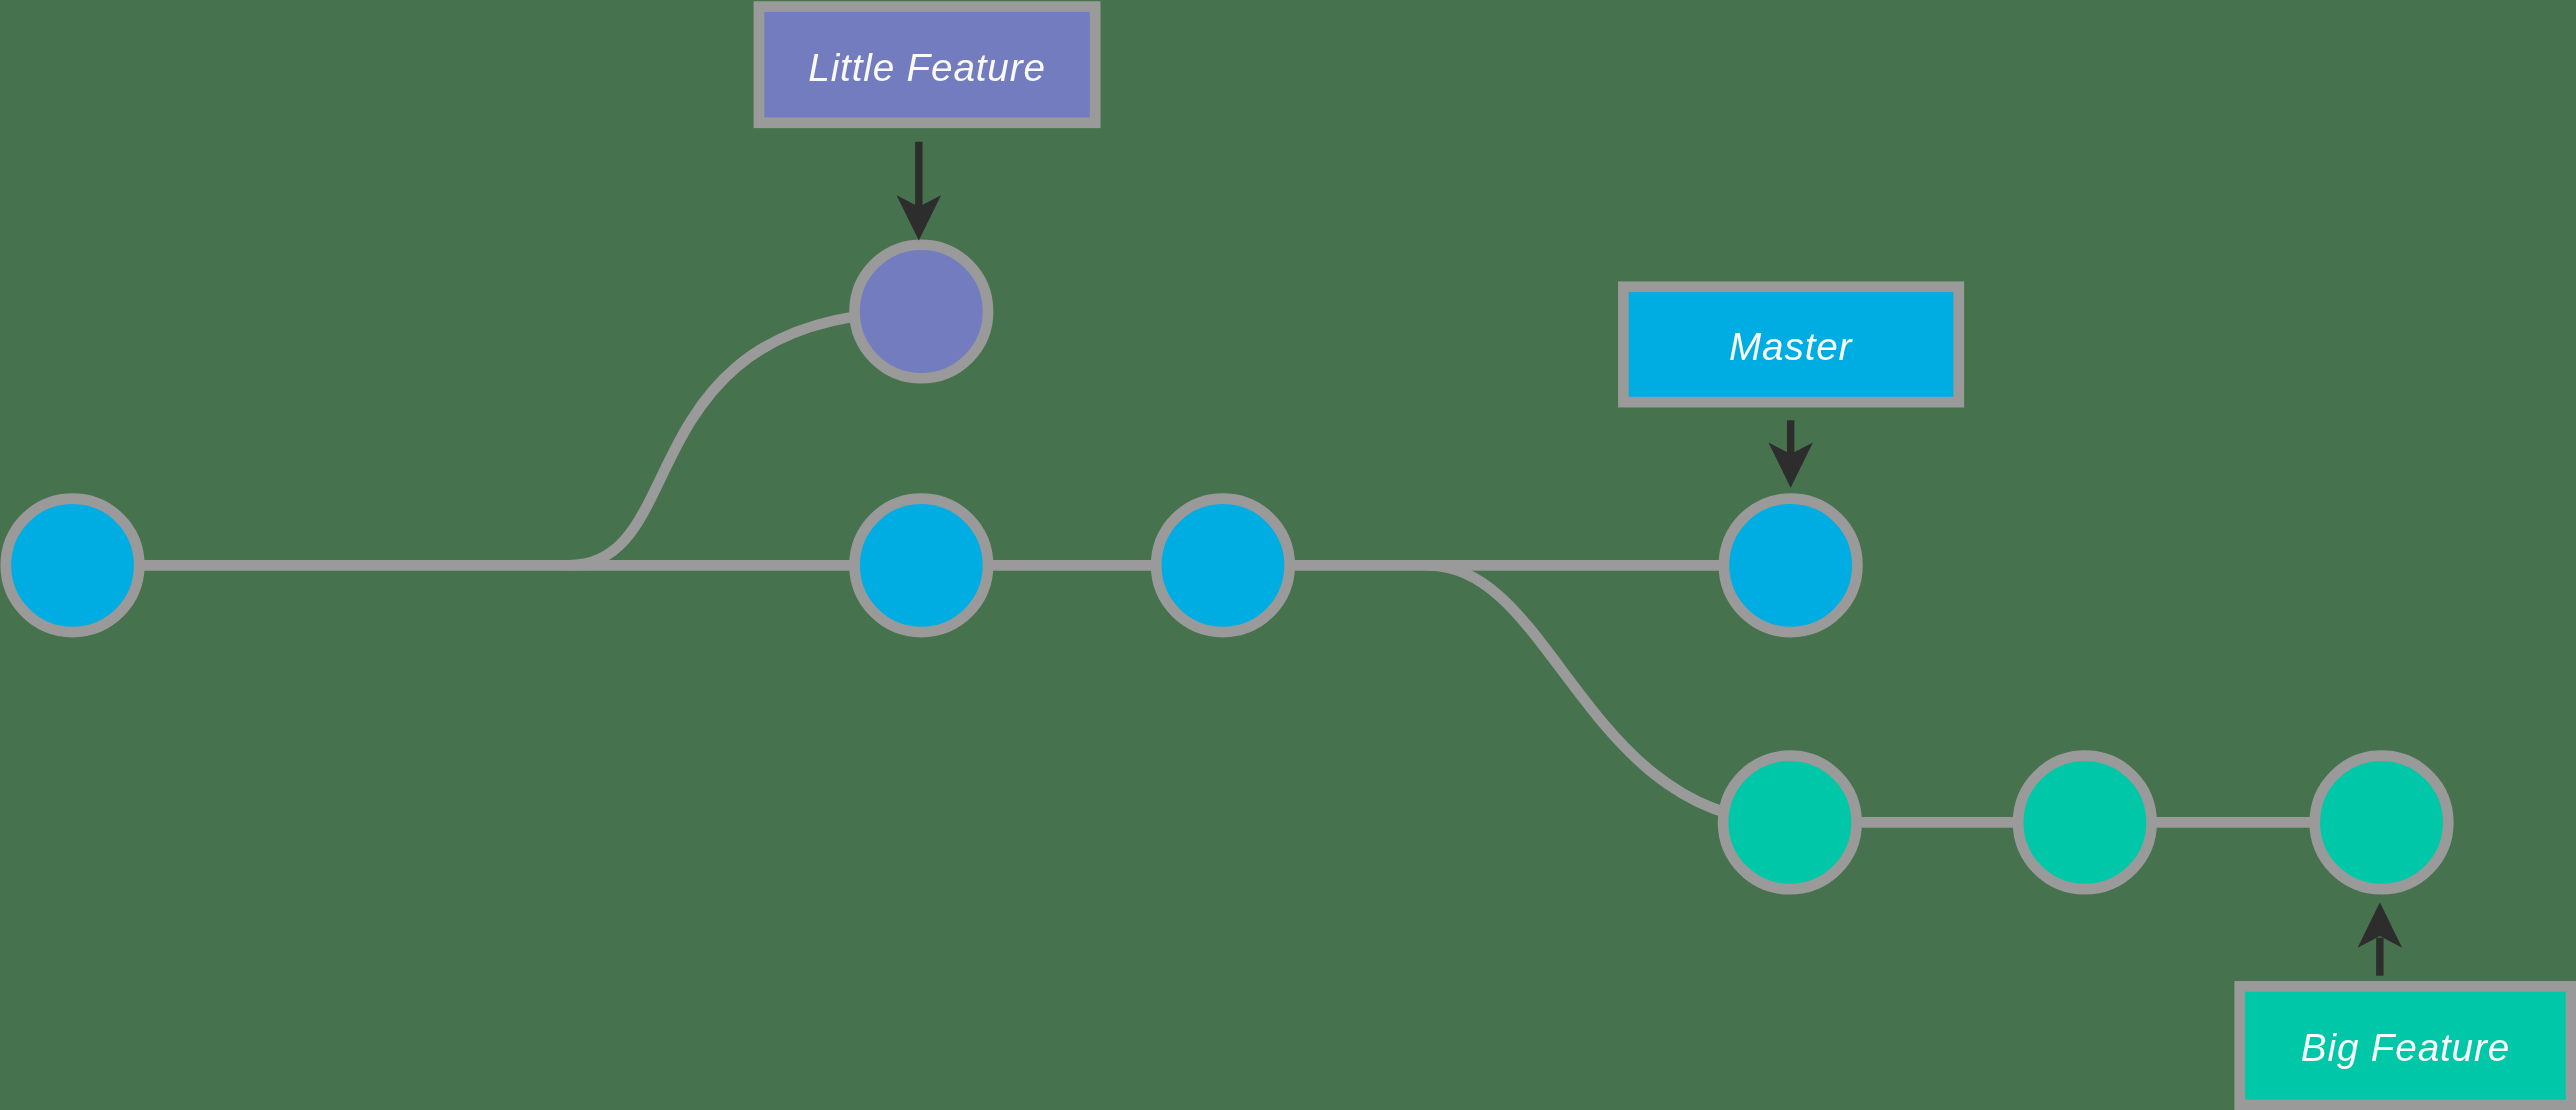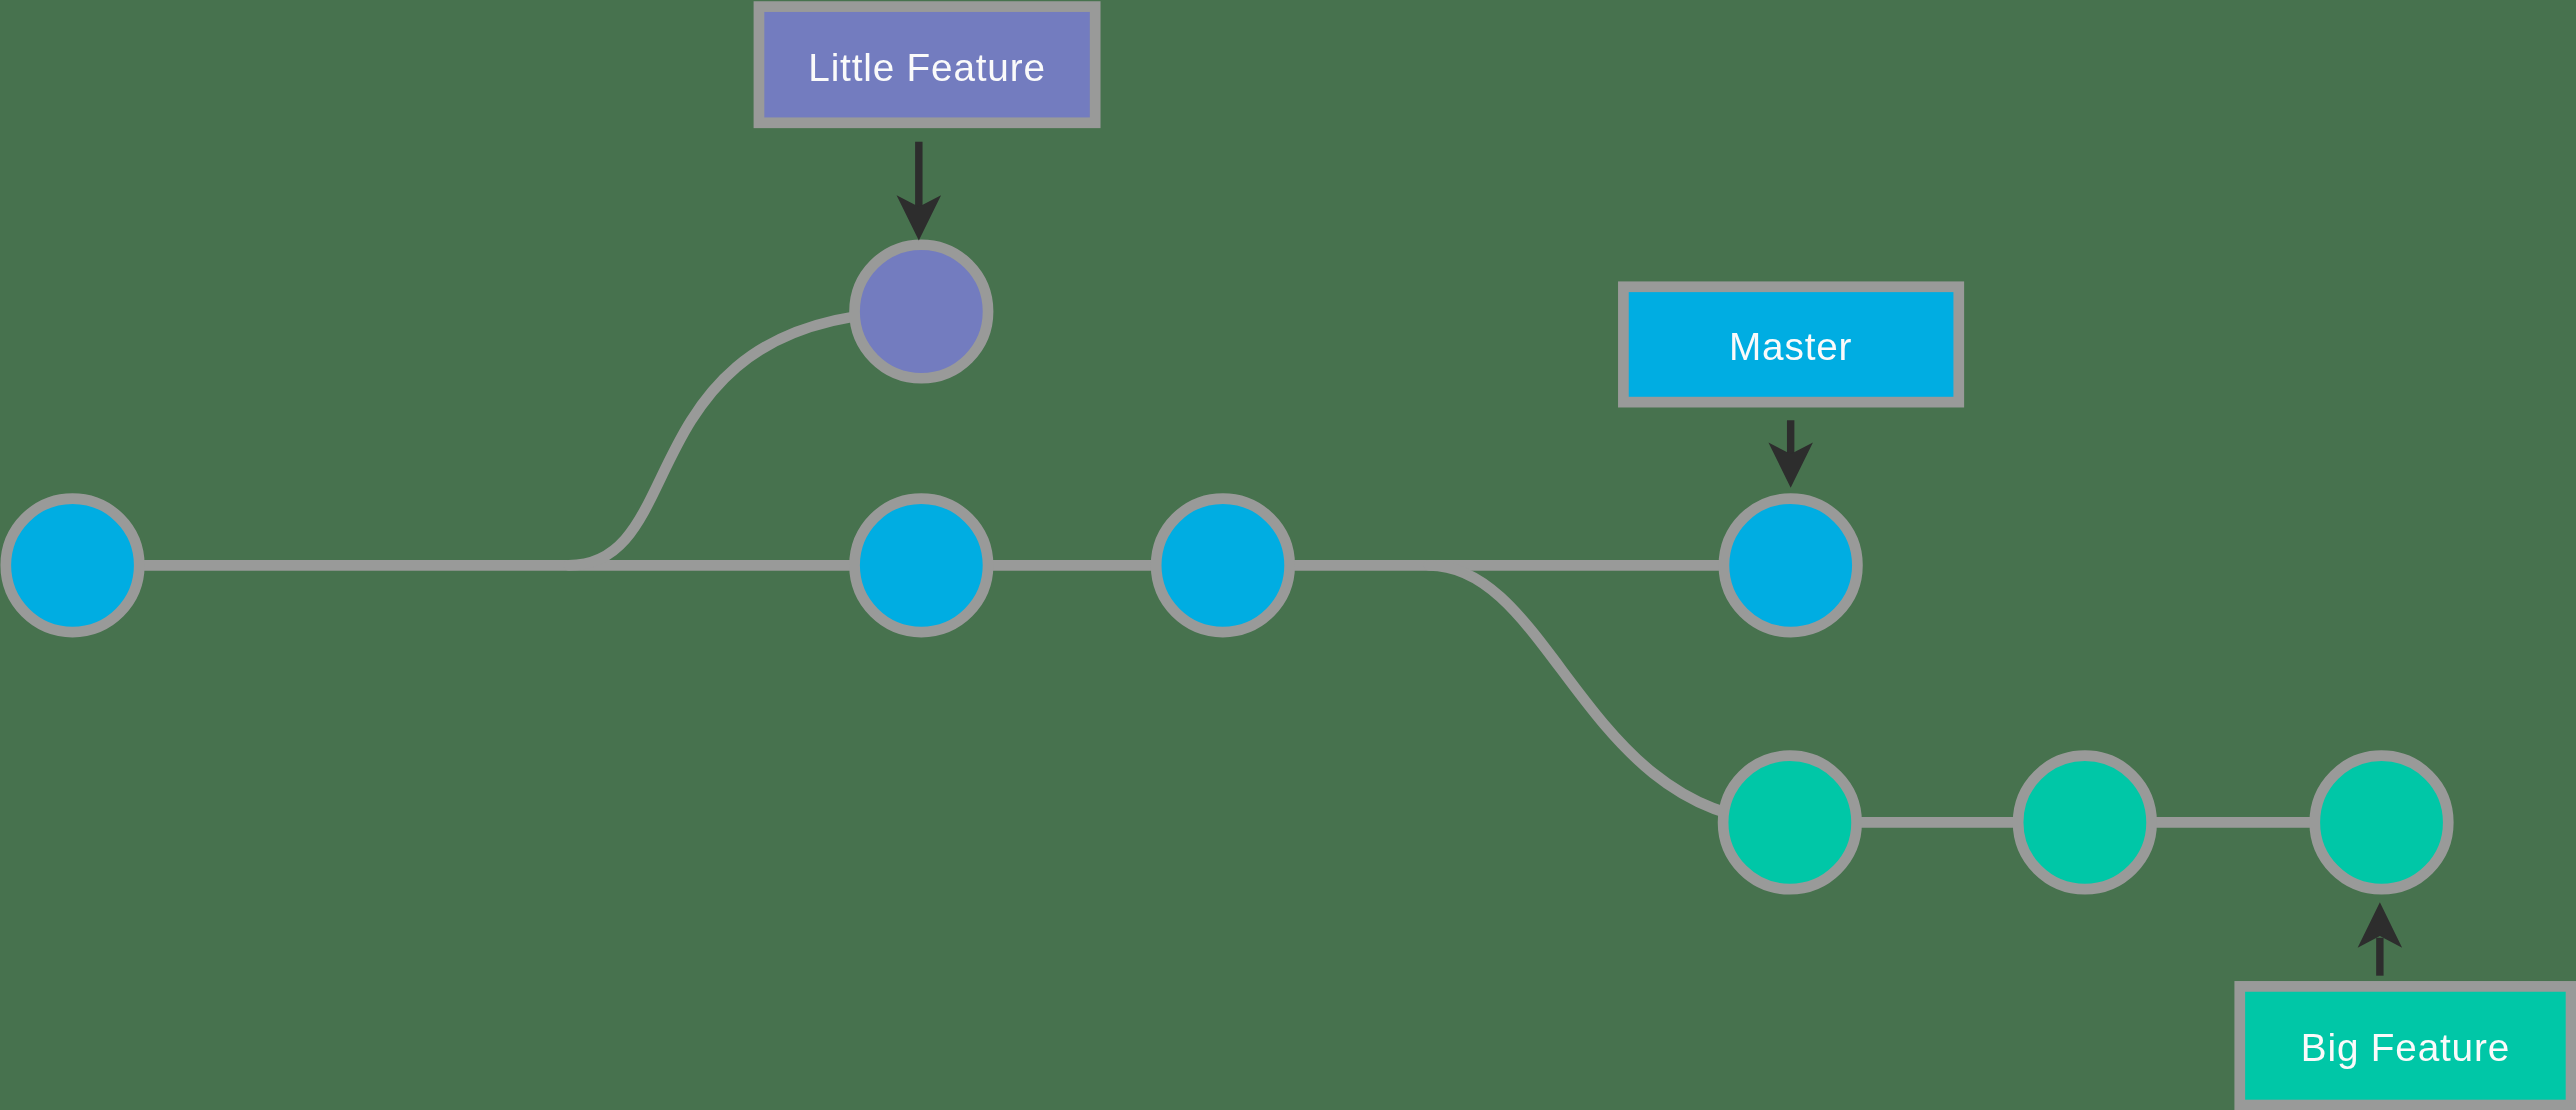--- a/index.html
+++ b/index.html
@@ -7,20 +7,21 @@
     padding: 0;
     width: 2576px;
     height: 1110px;
     overflow: hidden;
     font-family: "Liberation Sans", sans-serif;
   }
   .stage {
     position: relative;
     width: 2576px;
     height: 806px;
+    font-style: italic;
   }
   svg { display: block; }
   .label-text {
     font-family: "Liberation Sans", sans-serif;
     font-size: 47px;
     letter-spacing: 1px;
   }
 </style>
 </head>
 <body>

